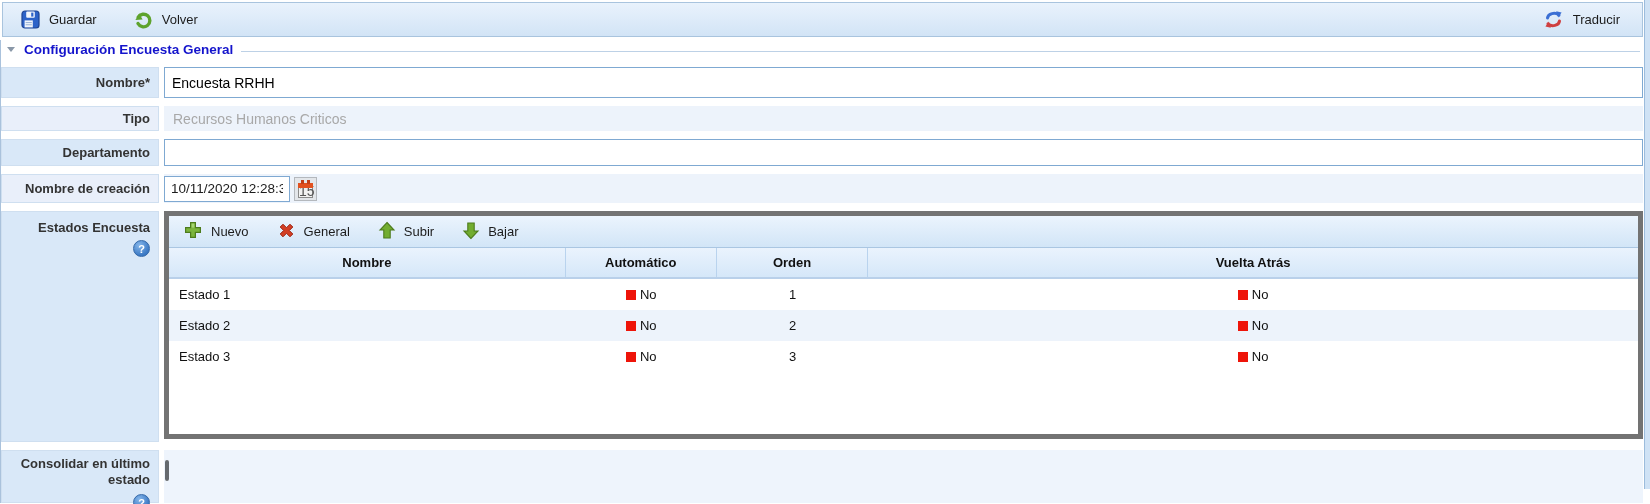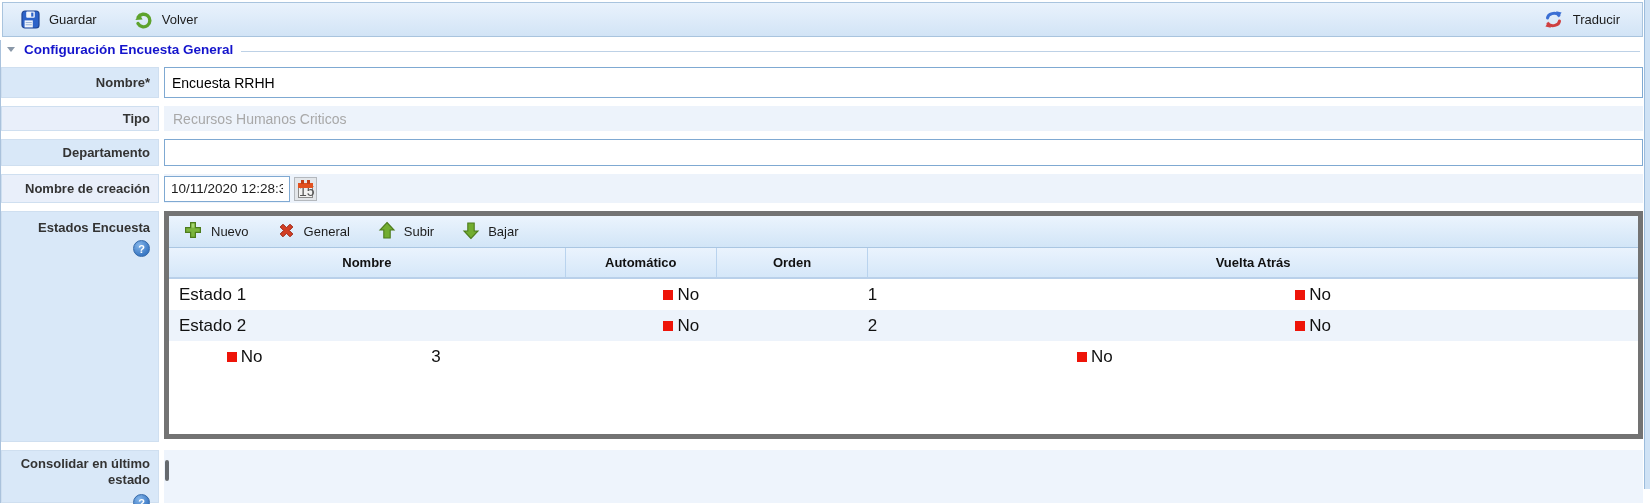--- a/index.html
+++ b/index.html
@@ -89,21 +89,21 @@
   .g-btn {
     display:flex; align-items:center; gap:8px; border:none; background:transparent;
     font-family:inherit; font-size:13px; color:#1c1c1c; cursor:pointer; margin-right:20px; padding:2px 4px;
   }
   .grid-header { height:31px; flex:0 0 31px; display:flex;
     background:linear-gradient(#eaf3fd,#d5e7f9); border-bottom:2px solid #b9d0ea;
     font-weight:bold; font-size:13px; color:#111; }
   .gh-cell { display:flex; align-items:center; justify-content:center; border-right:1px solid #b9d3ee; }
   .gh-cell:last-child { border-right:none; }
   .c1 { flex:0 0 27%; } .c2 { flex:0 0 10.3%; } .c3 { flex:0 0 10.3%; } .c4 { flex:1; }
-  .grid-row { height:31px; flex:0 0 31px; display:flex; font-size:17px; color:#111; cursor:pointer;gap:40px; }
+  .grid-row { height:31px; flex:0 0 31px; display:flex; font-size:13px; color:#111; cursor:pointer; }
   .grid-row.alt { background:#edf3fb; }
   .gc { display:flex; align-items:center; justify-content:center; }
   .gc.name { justify-content:flex-start; padding-left:10px; }
   .red-sq { display:inline-block; width:10px; height:10px; background:#ee1409; margin-right:4px; }
   .grid-fill { flex:1; background:#fff; }
   
   .row-consolidar { height:53px; }
   .row-consolidar .lbl { padding-top:5px; text-align:right; line-height:1.25; }
   .row-consolidar .val { background:#eef4fc; padding:12px 0 0 1px; }
   .row-habilitada { height:24px; }
@@ -270,20 +270,21 @@
               <span>No</span>
             </div>
             <div class="gc c3">2</div>
             <div class="gc c4">
               <span class="red-sq"></span>
               <span>No</span>
             </div>
           </div>
 
           <div class="grid-row">
+            <div class="gc name c1">Estado 3</div>
             <div class="gc c2">
               <span class="red-sq"></span>
               <span>No</span>
             </div>
             <div class="gc c3">3</div>
             <div class="gc c4">
               <span class="red-sq"></span>
               <span>No</span>
             </div>
           </div>

